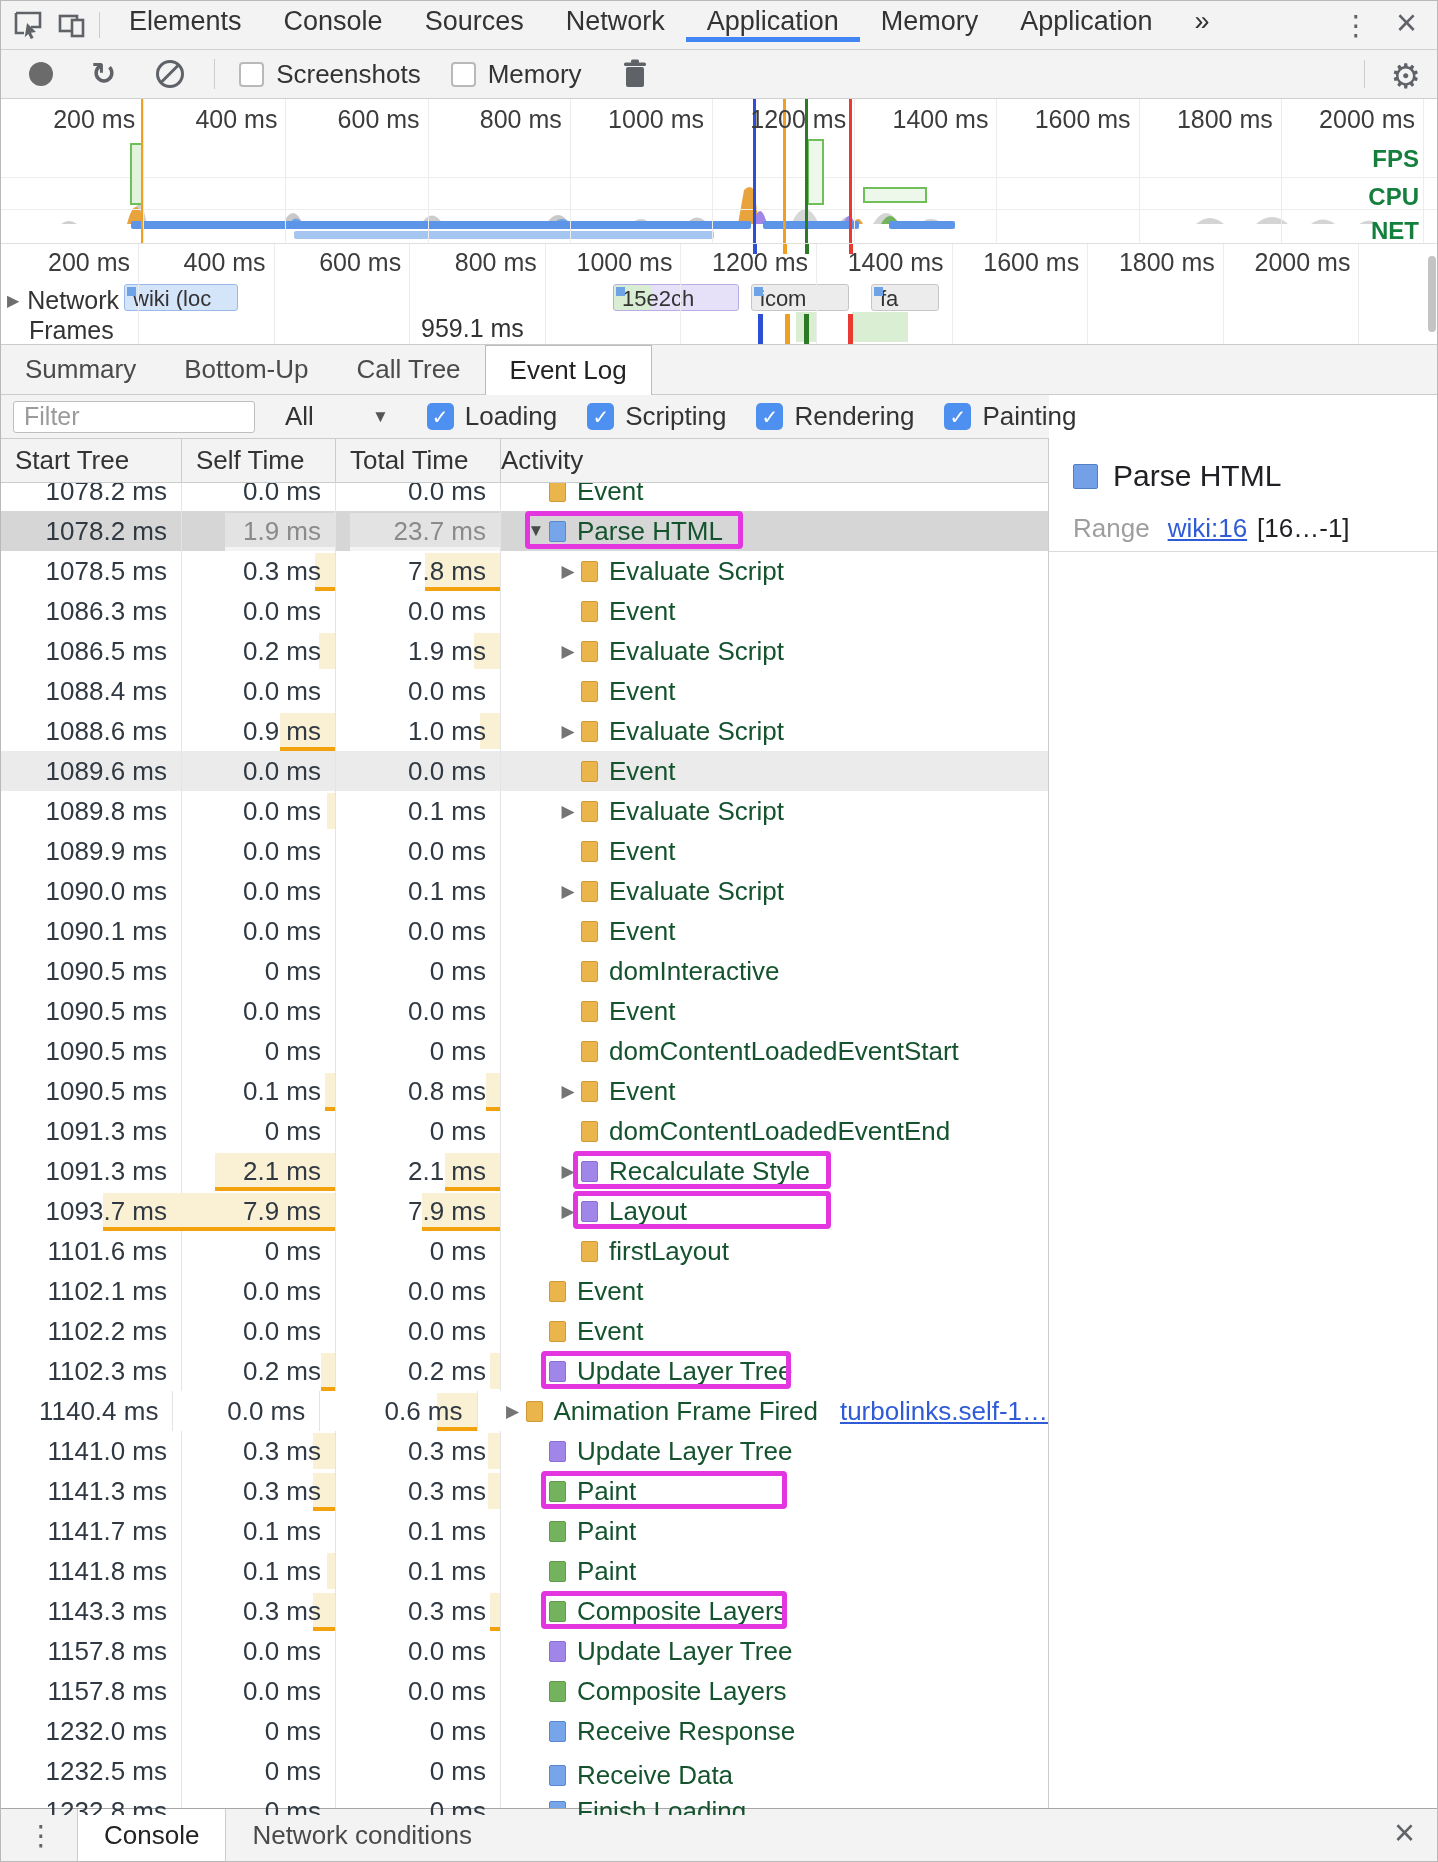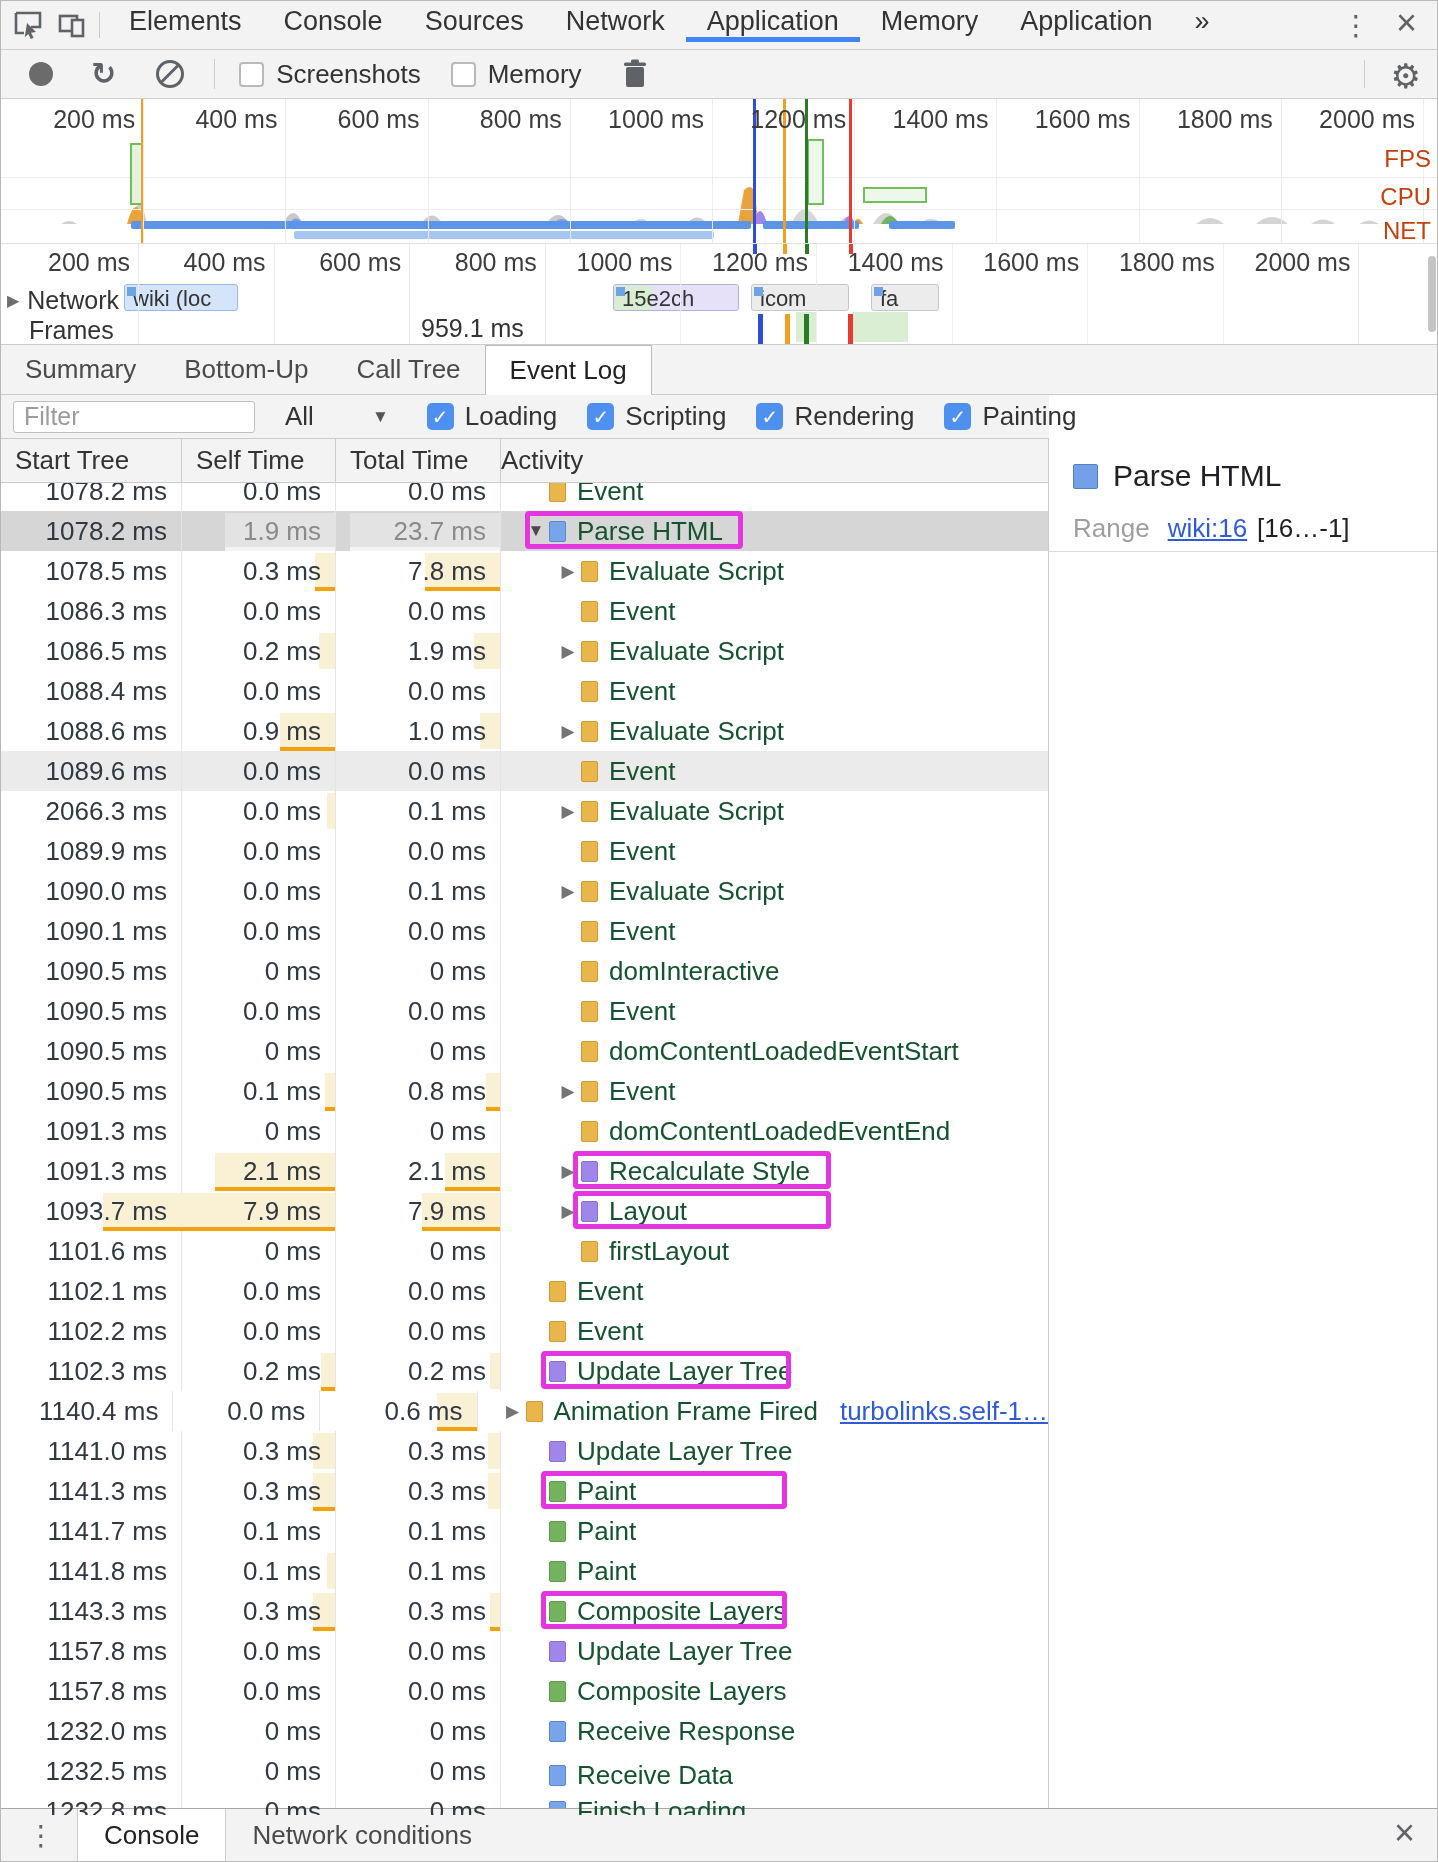--- a/index.html
+++ b/index.html
@@ -28,21 +28,21 @@
   .tool-label{font-size:26px;color:#333;margin:0 30px 0 12px;}
   .trash{margin-left:10px;cursor:pointer;}
   .gear{position:absolute;right:16px;top:6px;font-size:34px;color:#5f6368;cursor:pointer;}
   .gear-sep{position:absolute;right:72px;top:10px;width:1px;height:28px;background:#ccc;}
 
   
   .overview{height:144px;position:relative;background:#fff;border-bottom:1px solid #e0e0e0;overflow:hidden;}
   .ov-grid{position:absolute;top:0;bottom:0;width:1px;background:#ececec;}
   .ov-lab{position:absolute;top:6px;font-size:25px;color:#3c3c3c;transform:translateX(-100%);padding-right:8px;white-space:nowrap;}
   .lane-sep{position:absolute;left:0;right:0;height:1px;background:#ededed;}
-  .lane-lab{position:absolute;right:6px;font-size:24px;font-weight:normal;color:#c2410c;}
+  .lane-lab{position:absolute;right:18px;font-size:24px;font-weight:bold;color:#15803d;}
   .marker{position:absolute;top:0;bottom:0;width:3px;}
   .fpsbar{position:absolute;border:2px solid #6fbf5a;background:#e4f3de;box-sizing:border-box;}
   .netbar{position:absolute;height:8px;border-radius:2px;}
 
   
   .detail{height:100px;position:relative;background:#fff;border-bottom:1px solid #ccc;overflow:hidden;}
   .dt-grid{position:absolute;top:0;bottom:0;width:1px;background:#ececec;}
   .dt-lab{position:absolute;top:4px;font-size:25px;color:#3c3c3c;transform:translateX(-100%);padding-right:8px;white-space:nowrap;}
   .dt-left{position:absolute;left:0;font-size:25px;color:#333;display:flex;align-items:center;background:rgba(255,255,255,.85);padding:0 6px;}
   .dt-tri{font-size:16px;color:#6e6e6e;margin-right:8px;}
@@ -480,21 +480,21 @@
                 <span>0.0 ms</span>
               </div>
               <div class="c act" style="padding-left: 54px;">
                 <span class="arrow-slot"></span>
                 <span class="ev-icon ic-scripting"></span>
                 <span class="act-label">Event</span>
               </div>
             </div>
             <div class="row">
               <div class="c num start">
-                <span>2066.3 ms</span>
+                <span>1089.8 ms</span>
               </div>
               <div class="c num selft">
                 <div class="bar" style="width: 8px;"></div>
                 <span>0.0 ms</span>
               </div>
               <div class="c num total">
                 <span>0.1 ms</span>
               </div>
               <div class="c act" style="padding-left: 54px;">
                 <span class="arrow-slot">

